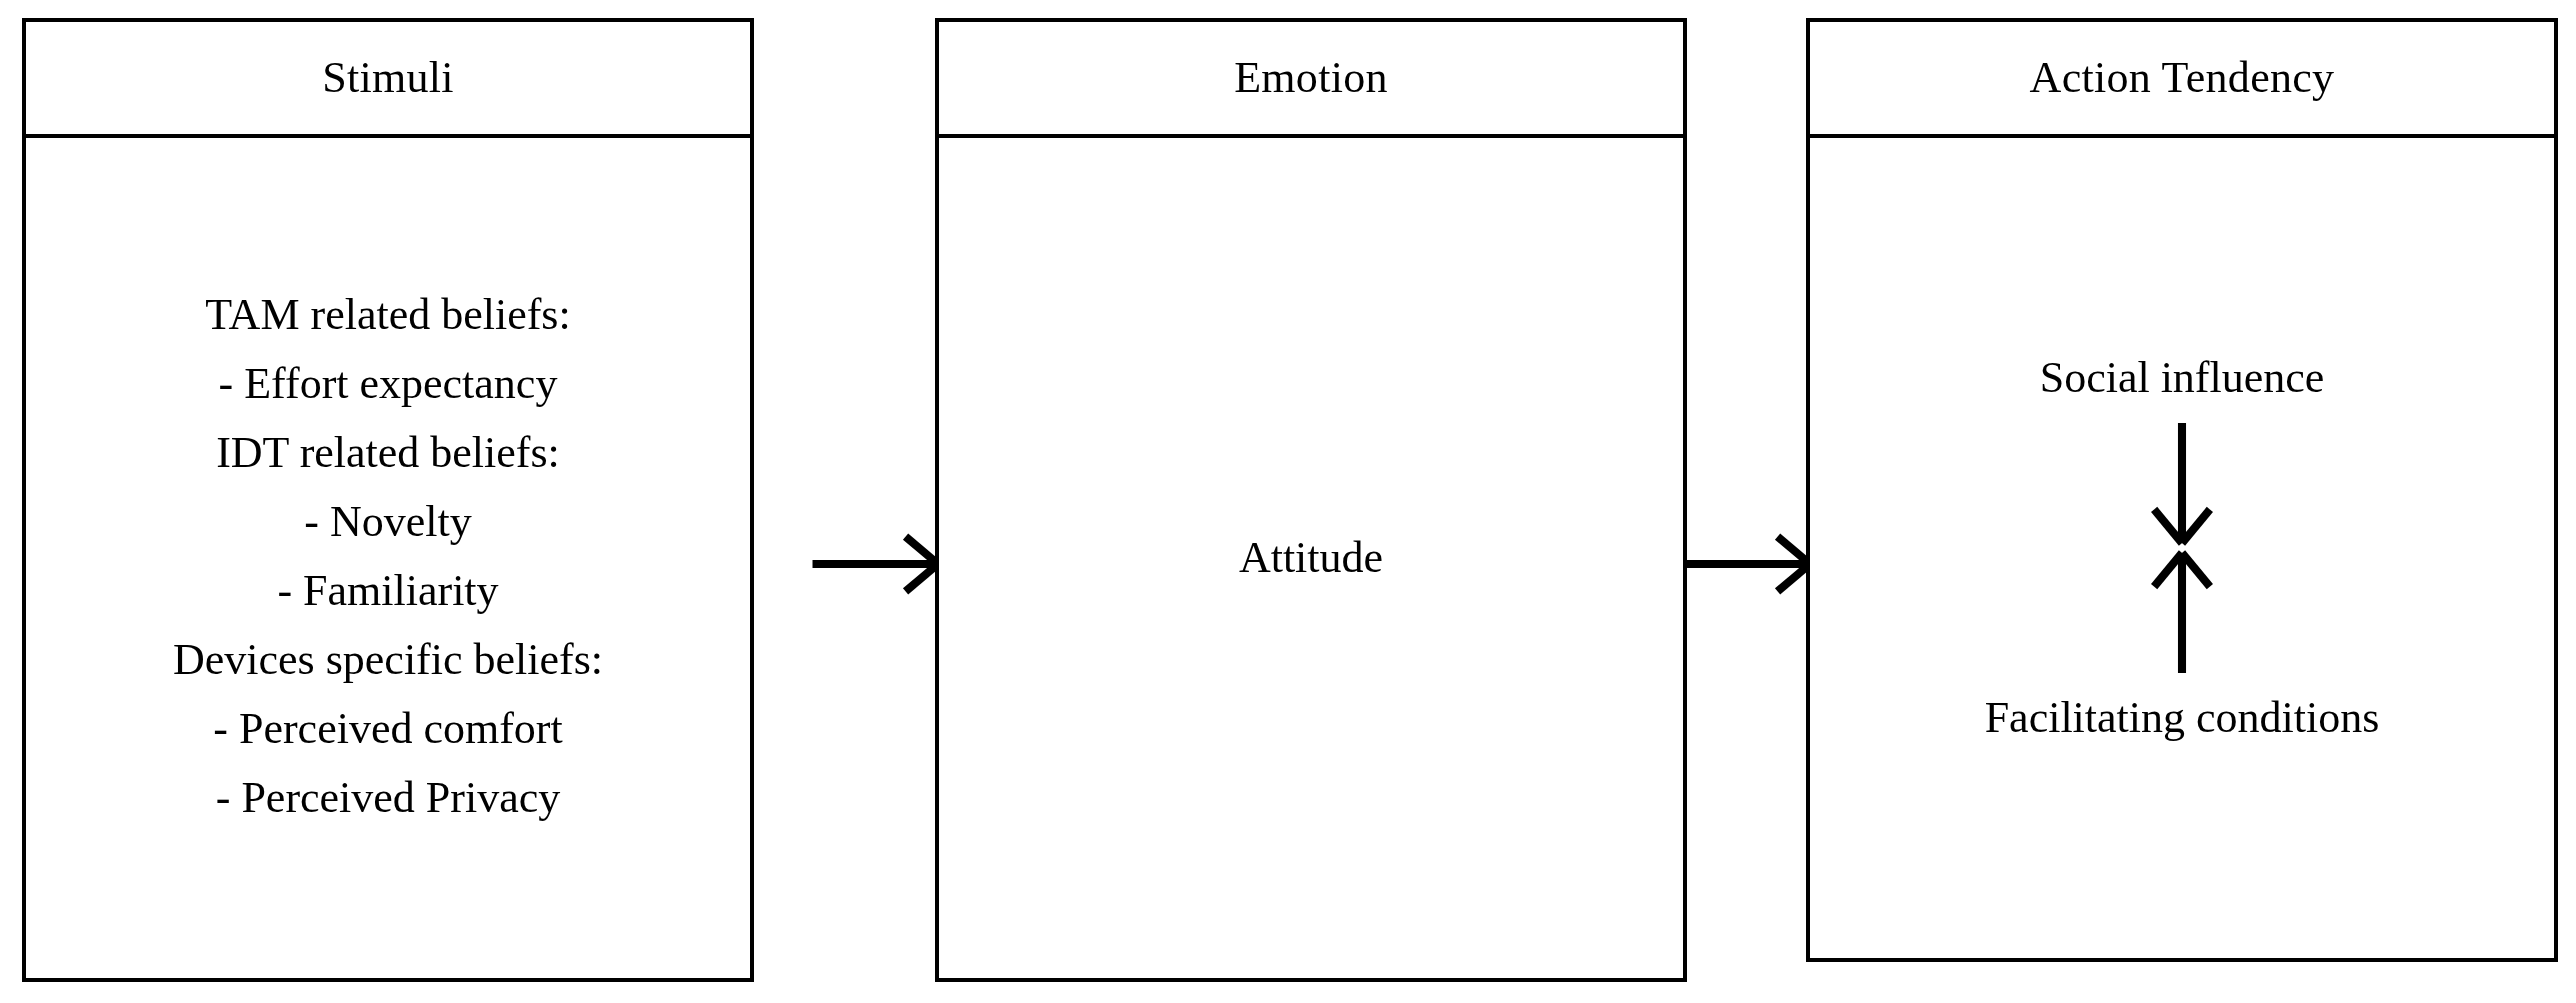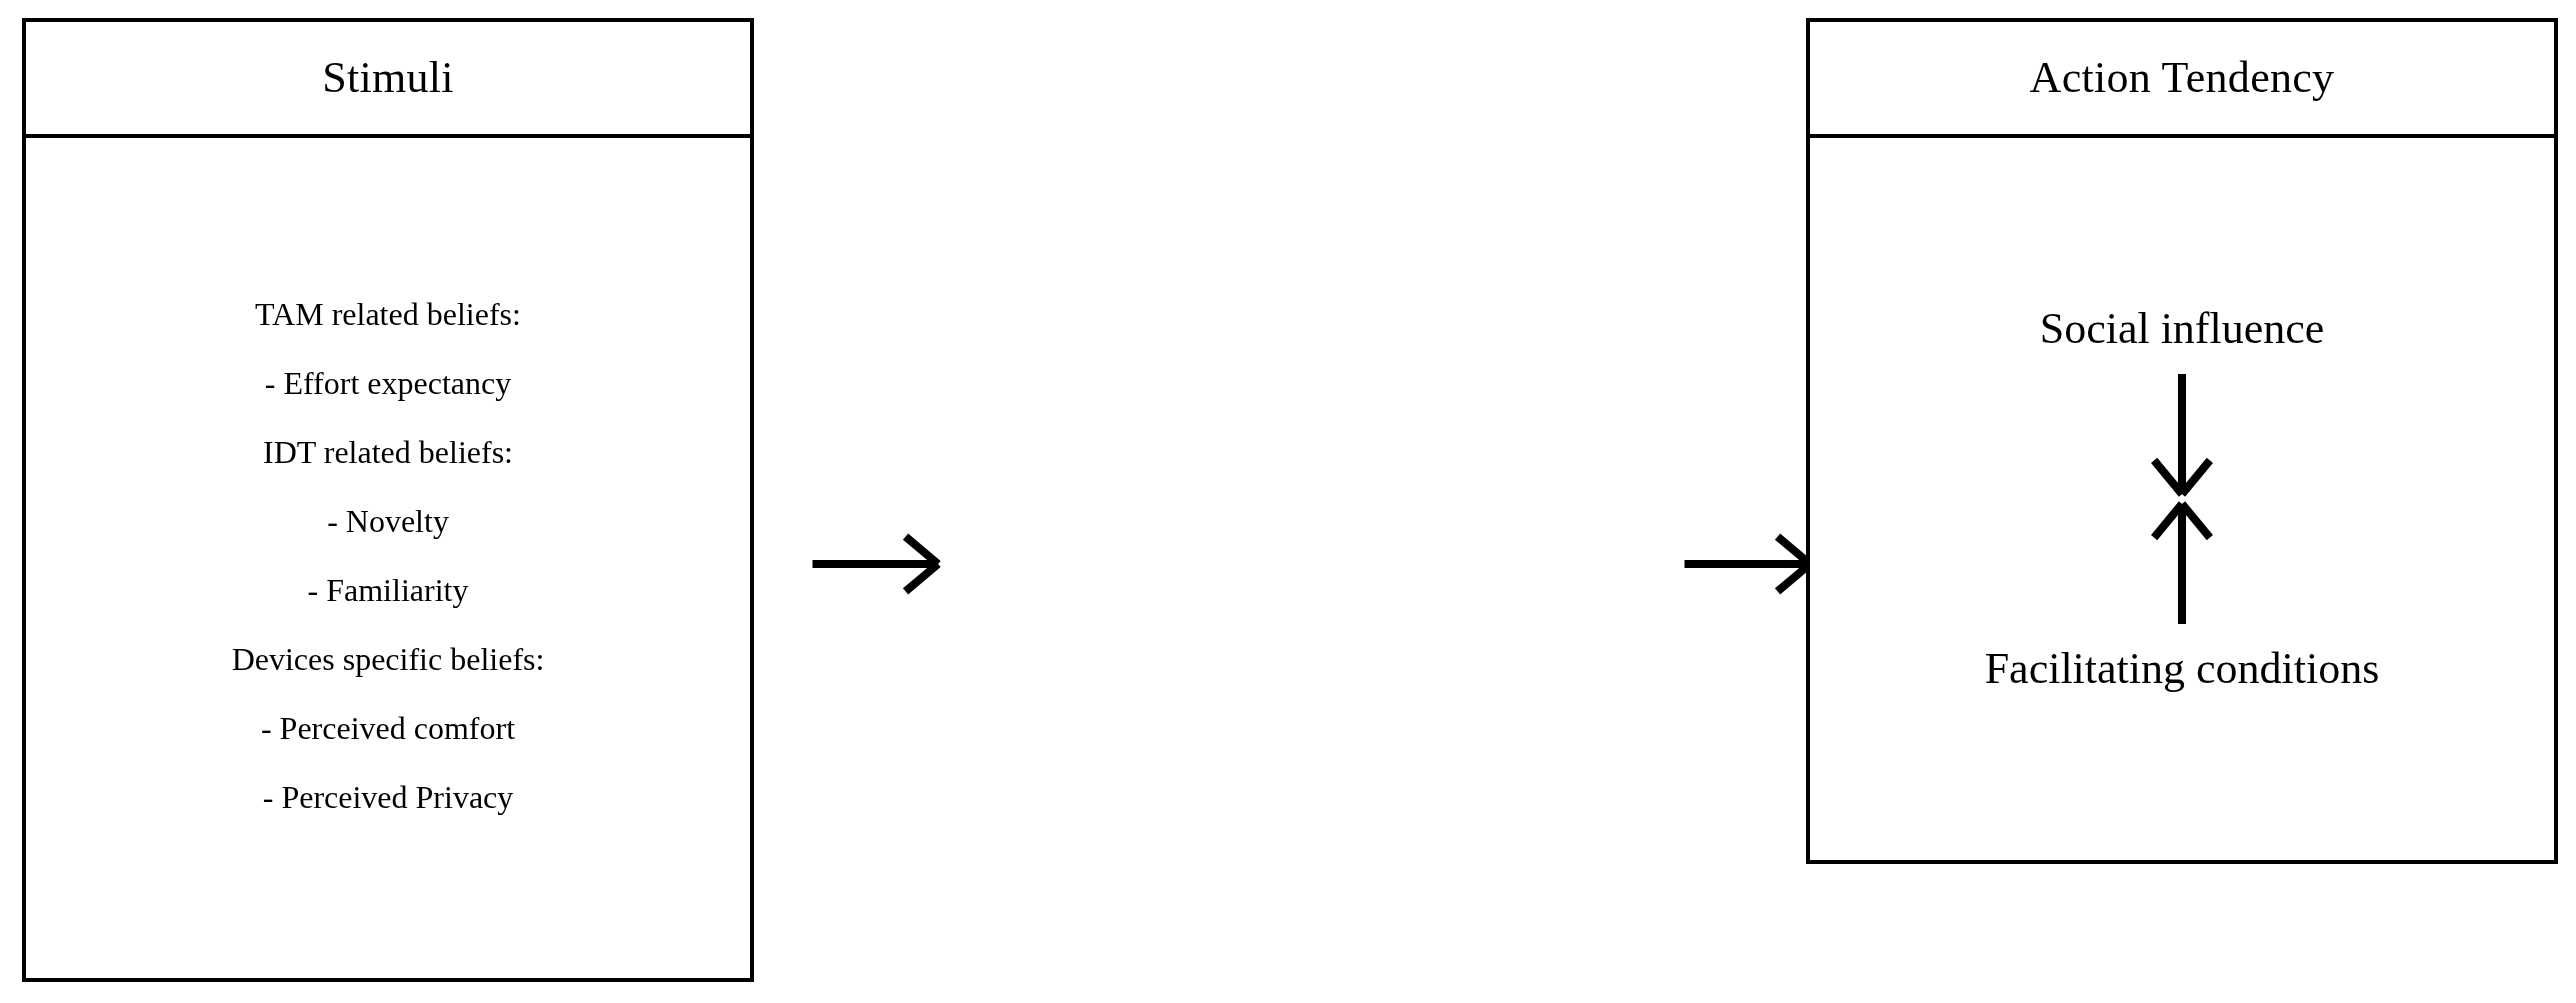--- a/index.html
+++ b/index.html
@@ -56,21 +56,21 @@
 
   
   .belief-list {
     display: flex;
     flex-direction: column;
     align-items: center;
     justify-content: center;
     margin-top: -4.4px;
   }
   .belief-line {
-    font-size: 32px;
+    font-size: 44px;
     line-height: 69px;
     white-space: nowrap;
     text-align: right;
   }
 
   
   .center-label {
     font-size: 44px;
     line-height: 1.1;
     white-space: nowrap;
@@ -123,30 +123,38 @@
   </div>
 
   <div class="connector" style="left:811px; top:516px; width:133px; height:96px;">
     <svg width="133" height="96" viewBox="0 0 180 130">
       <line x1="2" y1="65" x2="170" y2="65" stroke="#000000" stroke-width="11"></line>
       <line x1="128" y1="28" x2="172" y2="65" stroke="#000000" stroke-width="11"></line>
       <line x1="128" y1="102" x2="172" y2="65" stroke="#000000" stroke-width="11"></line>
     </svg>
   </div>
 
+  <div class="panel" style="left:935px; top:18.4px; width:752px; height:964px;">
+    <div class="panel-header">
+      <span class="panel-title">Emotion</span>
+    </div>
+    <div class="panel-body">
+      <span class="center-label">Attitude</span>
+    </div>
+  </div>
 
   <div class="connector" style="left:1683px; top:516px; width:133px; height:96px;">
     <svg width="133" height="96" viewBox="0 0 180 130">
       <line x1="2" y1="65" x2="170" y2="65" stroke="#000000" stroke-width="11"></line>
       <line x1="128" y1="28" x2="172" y2="65" stroke="#000000" stroke-width="11"></line>
       <line x1="128" y1="102" x2="172" y2="65" stroke="#000000" stroke-width="11"></line>
     </svg>
   </div>
 
-  <div class="panel" style="left:1806px; top:18.4px; width:752px; height:846px;">
+  <div class="panel" style="left:1806px; top:18.4px; width:752px; height:944px;">
     <div class="panel-header">
       <span class="panel-title">Action Tendency</span>
     </div>
     <div class="panel-body">
       <div class="tendency-stack">
 
         <div class="tendency-label" style="margin-bottom:19px;">Social influence</div>
 
         <svg class="v-arrow" width="88" height="127" viewBox="0 0 120 172">
           <line x1="60" y1="2" x2="60" y2="163" stroke="#000000" stroke-width="11"></line>

